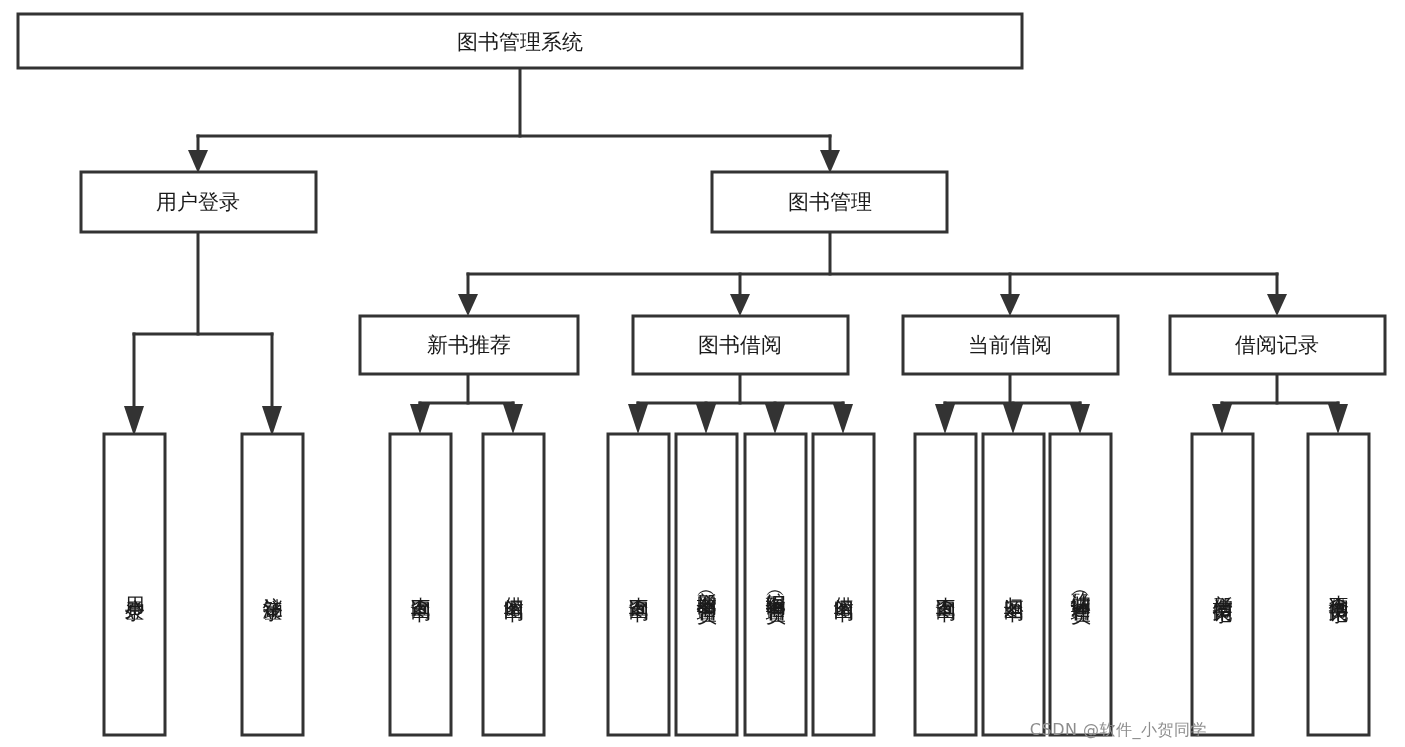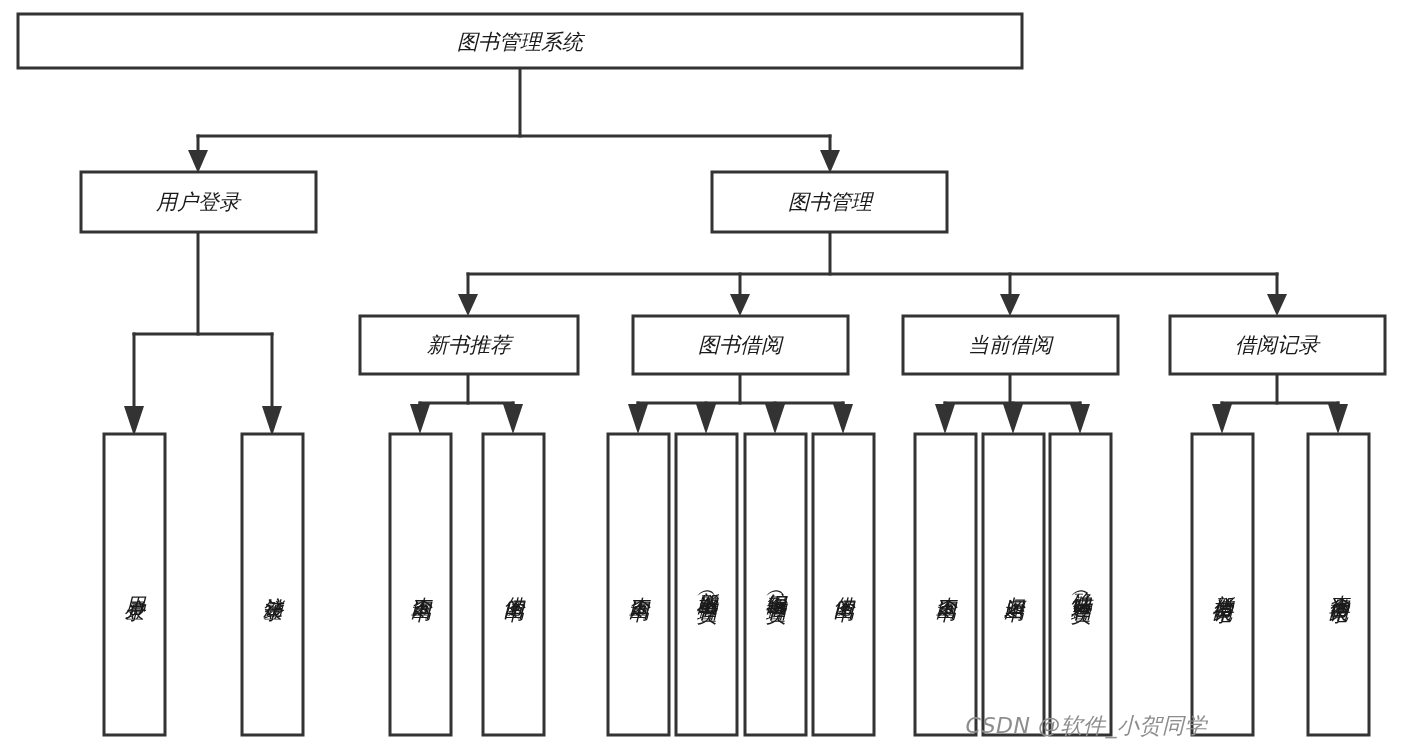--- a/index.html
+++ b/index.html
@@ -11,21 +11,20 @@
     width: 1405px;
     height: 747px;
     font-family: "DejaVu Sans", "Liberation Sans", sans-serif;
     overflow: hidden;
     position: relative;
   }
   #diagram-root {
     position: relative;
     width: 1215px;
     height: 747px;
-    font-style: italic;
   }
   svg#flow {
     display: block;
     width: 1405px;
     height: 747px;
   }
   .node-rect {
     fill: #ffffff;
     stroke: #333333;
     stroke-width: 3;
@@ -63,21 +62,21 @@
     letter-spacing: 2px;
     color: #1a1a1a;
     white-space: nowrap;
     text-align: center;
   }
   #watermark {
     position: absolute;
     right: 8px;
     bottom: 6px;
     font-family: "DejaVu Sans", "Liberation Sans", sans-serif;
-    font-size: 22px;
+    font-size: 16px;
     color: #8d8d8d;
     white-space: nowrap;
     letter-spacing: 0.5px;
   }
 </style>
 </head>
 <body>
 
 <div id="diagram-root">
 

